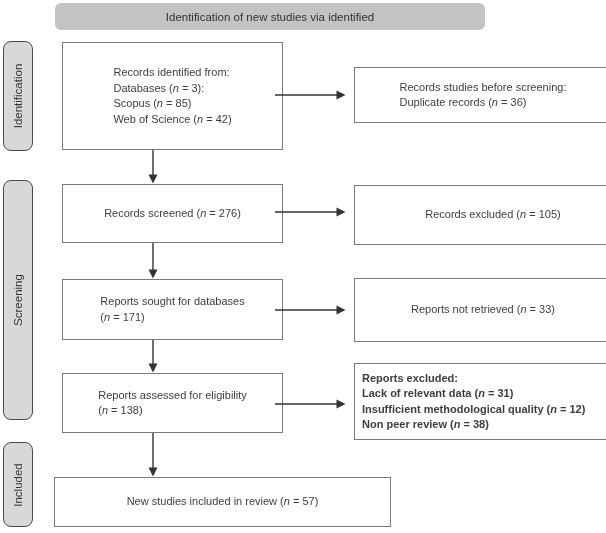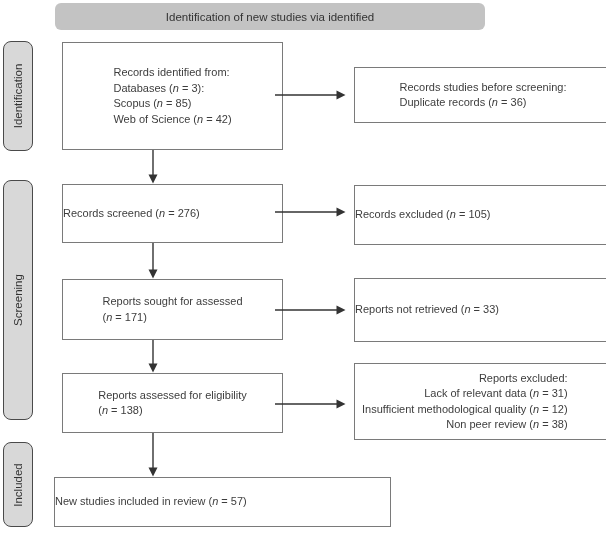--- a/index.html
+++ b/index.html
@@ -28,24 +28,24 @@
     display:flex;align-items:center;justify-content:center;
   }
   .stage span{
     transform:rotate(-90deg);white-space:nowrap;font-size:11.5px;color:#333;
   }
   .box{
     position:absolute;background:#ffffff;border:1px solid var(--box-border);
     font-size:11px;line-height:15.5px;
     display:flex;align-items:center;justify-content:center;margin-left:8px;
   }
-  .box .lines{width:100%;}
+  .box .lines{width:100%;text-align:center;}
   .box.block-center .lines{width:auto;max-width:96%;text-align:left;margin:0 auto;}
   .box.left-pad{justify-content:flex-start;}
-  .box.left-pad .lines{width:auto;text-align:right;padding-left:7px;padding-right:4px;}
+  .box.left-pad .lines{width:auto;text-align:left;padding-left:7px;padding-right:4px;font-weight:bold;}
   .box i{font-style:italic;}
   svg.arrows{position:absolute;left:0;top:0;pointer-events:none;}
   .arrow-line{stroke:var(--arrow);stroke-width:1.4;fill:none;}
   .arrow-head{fill:var(--arrow);stroke:none;}
 </style>
 </head>
 <body>
 
 <div class="canvas">
 
@@ -71,21 +71,21 @@
   </div>
 
   <div class="box" style="left:54px;top:184px;width:221px;height:59px;">
     <div class="lines">
         <div>Records screened (<i>n</i> = 276)</div>
       </div>
   </div>
 
   <div class="box block-center" style="left:54px;top:279px;width:221px;height:61px;">
     <div class="lines">
-        <div>Reports sought for assessed</div>
+        <div>Reports sought for databases</div>
         <div>(<i>n</i> = 171)</div>
       </div>
   </div>
 
   <div class="box block-center" style="left:54px;top:373px;width:221px;height:60px;">
     <div class="lines">
         <div>Reports assessed for eligibility</div>
         <div>(<i>n</i> = 138)</div>
       </div>
   </div>

